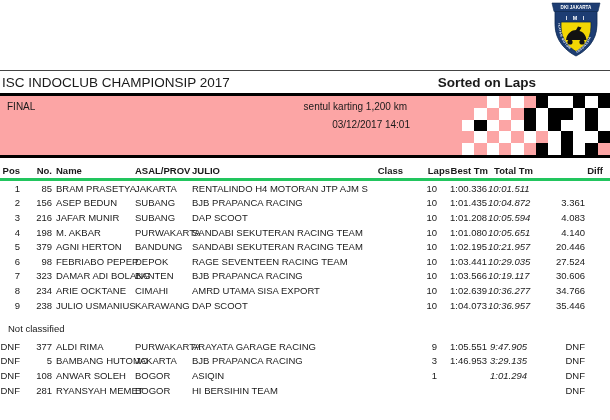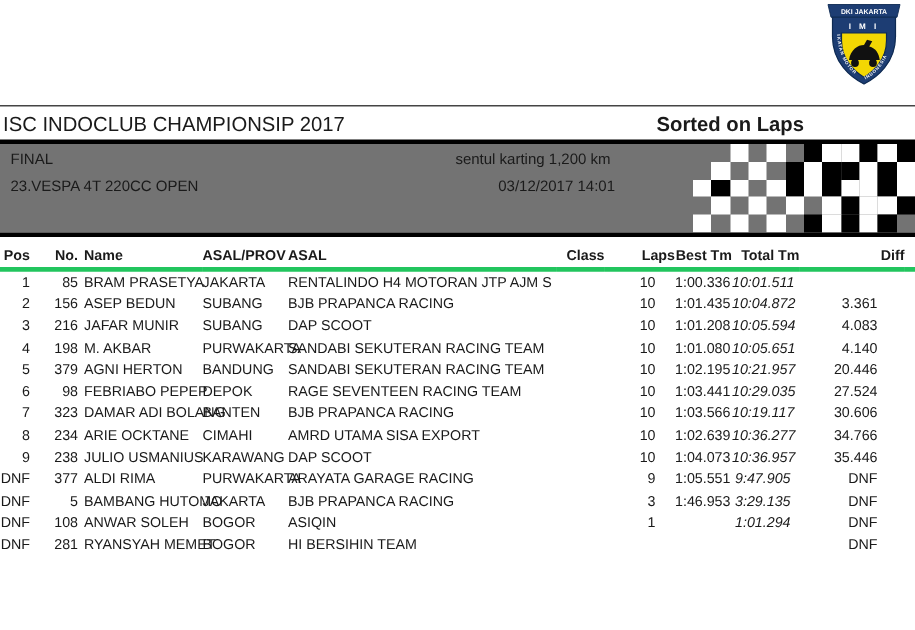--- a/index.html
+++ b/index.html
@@ -15,21 +15,21 @@
   .title-row{position:absolute;left:0;top:72px;width:538px;height:21px;
              display:flex;justify-content:space-between;align-items:center;}
   .title-row .ttl{font-size:13.5px;padding-left:2px;letter-spacing:0;}
   .title-row .sorted{font-size:13.5px;font-weight:bold;padding-right:2px;}
 
   .bar{position:absolute;left:0;width:610px;background:#000;}
   .bar1{top:93px;height:3px;}
   .bar2{top:155px;height:3px;}
 
   
-  .band{position:absolute;left:0;top:96px;width:610px;height:59px;background:#737373;font-size:10px;}
+  .band{position:absolute;left:0;top:96px;width:610px;height:59px;background:#fca5a5;font-size:10px;}
   .band .b-final{position:absolute;left:7px;top:5px;}
   .band .b-class{position:absolute;left:7px;top:23px;}
   .band .b-race{position:absolute;left:7px;top:41px;}
   .band .b-track{position:absolute;right:203px;top:5px;}
   .band .b-dt{position:absolute;right:200px;top:23px;}
 
   .checker{position:absolute;right:0;top:0;width:148px;height:59px;
            display:grid;grid-template-columns:repeat(12,1fr);grid-template-rows:repeat(5,1fr);}
   .checker .cw{background:#ffffff;}
   .checker .cb{background:#000000;}
@@ -148,21 +148,20 @@
         <div class="cw"></div>
         <div class="cg"></div>
         <div class="cb"></div>
         <div class="cw"></div>
         <div class="cb"></div>
         <div class="cw"></div>
         <div class="cb"></div>
         <div class="cg"></div>
       </div>
     <span class="b-final">FINAL</span>
-    <span class="b-class">23.VESPA 4T 220CC OPEN</span>
     <span class="b-track">sentul karting 1,200 km</span>
     <span class="b-dt">03/12/2017 14:01</span>
   </div>
 
   <div class="bar bar2"></div>
 
   <table class="results">
       <colgroup>
         <col style="width: 20px;">
         <col style="width: 32px;">
@@ -175,21 +174,21 @@
         <col style="width: 45px;">
         <col style="width: 70px;">
         <col style="width: 7px;">
       </colgroup>
     <thead>
       <tr>
           <th class="c-pos">Pos</th>
           <th class="c-no">No.</th>
           <th class="c-name">Name</th>
           <th class="c-asal">ASAL/PROV</th>
-          <th class="c-team">ASAL</th>
+          <th class="c-team">JULIO</th>
           <th class="c-class">Class</th>
           <th class="c-laps">Laps</th>
           <th class="c-best">Best Tm</th>
           <th class="c-total">Total Tm</th>
           <th class="c-diff">Diff</th>
           <th></th>
         </tr>
     </thead>
     <tbody>
         <tr>
@@ -303,20 +302,23 @@
           <td class="c-asal">KARAWANG</td>
           <td class="c-team">DAP SCOOT</td>
           <td class="c-class"></td>
           <td class="c-laps">10</td>
           <td class="c-best">1:04.073</td>
           <td class="c-total">10:36.957</td>
           <td class="c-diff">35.446</td>
           <td></td>
         </tr>
         <tr>
+          <td colspan="11" class="notclass">Not classified</td>
+        </tr>
+        <tr>
           <td class="c-pos">DNF</td>
           <td class="c-no">377</td>
           <td class="c-name">ALDI RIMA</td>
           <td class="c-asal">PURWAKARTA</td>
           <td class="c-team">ARAYATA GARAGE RACING</td>
           <td class="c-class"></td>
           <td class="c-laps">9</td>
           <td class="c-best">1:05.551</td>
           <td class="c-total">9:47.905</td>
           <td class="c-diff">DNF</td>

